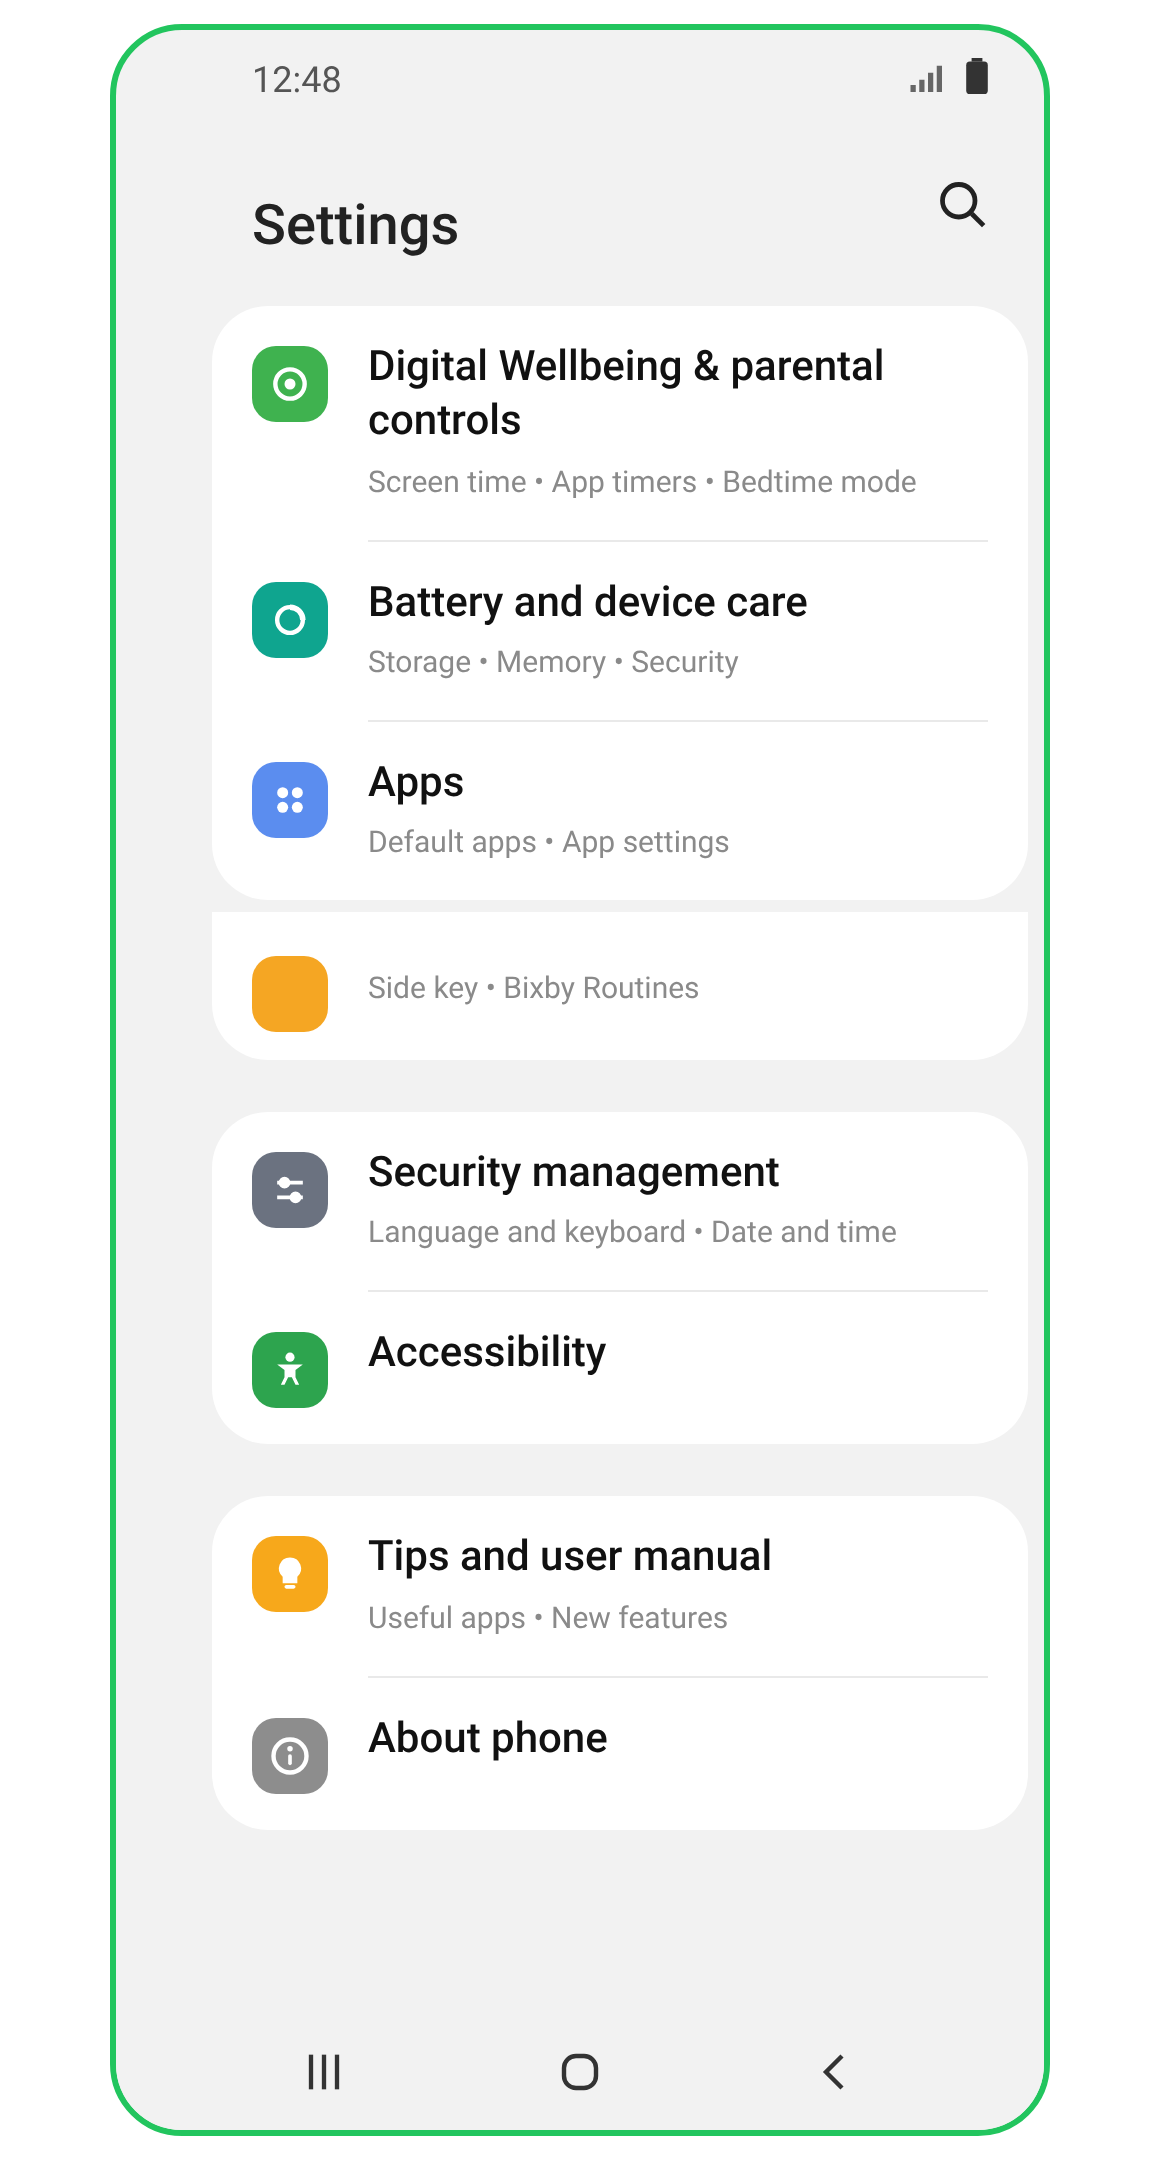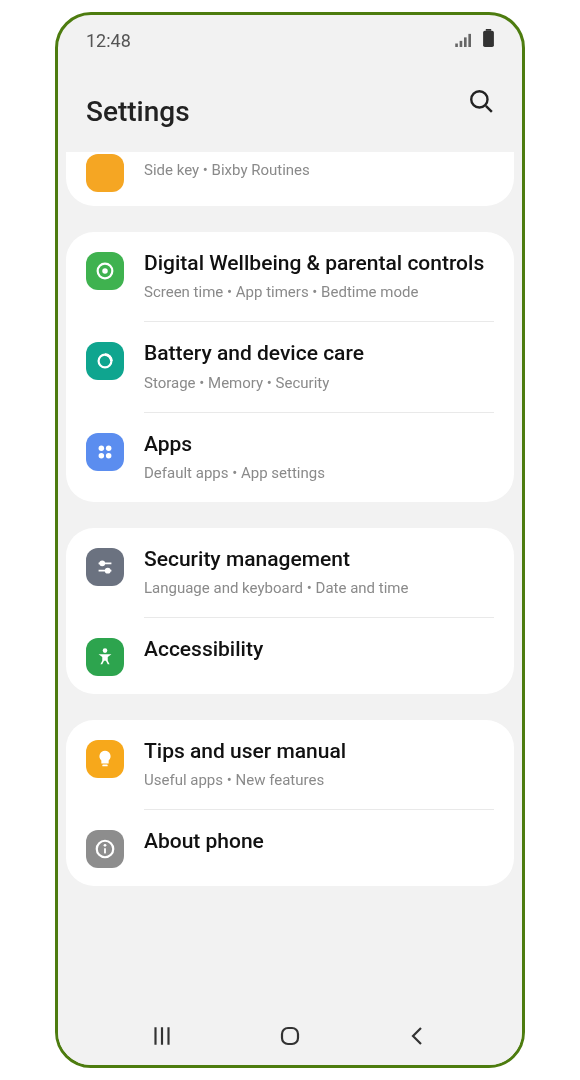--- a/index.html
+++ b/index.html
@@ -1,24 +1,25 @@
 <!DOCTYPE html>
 <html><head>
 <meta charset="utf-8">
 <style>
   * { margin: 0; padding: 0; box-sizing: border-box; font-family: -apple-system, BlinkMacSystemFont, 'Segoe UI', Roboto, sans-serif; }
   body { width: 580px; height: 1080px; background: #fff; position: relative; }
   .phone-frame {
     position: absolute;
     top: 12px; left: 55px;
     width: 470px; height: 1056px;
-    border: 3px solid #4d7c0f;
+    border: 3px solid #22c55e;
     border-radius: 36px;
     background: #f2f2f2;
     overflow: hidden;
+    padding-left: 40px;
   }
   .status-bar {
     display: flex; align-items: center; justify-content: space-between;
     padding: 14px 28px 8px 28px;
     font-size: 18px; color: #555;
   }
   .status-right { display: flex; align-items: center; gap: 10px; }
   .header {
     display: flex; align-items: center; justify-content: space-between;
     padding: 18px 28px 24px 28px;
@@ -130,29 +131,20 @@
     <div class="search-icon">
       <svg viewBox="0 0 24 24" fill="none" stroke="#222" stroke-width="2.2">
           <circle cx="10.5" cy="10.5" r="7.5"></circle>
           <line x1="16.5" y1="16.5" x2="22" y2="22"></line>
         </svg>
     </div>
   </div>
 
   <div class="scroll-area">
 
-    <div class="group partial-top">
-      <div class="row" style="padding-top:0;padding-bottom:14px;">
-        <div class="row-icon bg-orange"></div>
-        <div class="row-body">
-          <div class="row-sub" style="margin-top:8px;">Side key  •  Bixby Routines</div>
-        </div>
-      </div>
-    </div>
-
     <div class="group">
       <div class="row">
         <div class="row-icon bg-green1">
           <svg viewBox="0 0 24 24" fill="none" stroke="#fff" stroke-width="2.4">
               <circle cx="12" cy="12" r="8"></circle>
               <circle cx="12" cy="12" r="3" fill="#fff" stroke="none"></circle>
             </svg>
         </div>
         <div class="row-body">
           <div class="row-title">Digital Wellbeing &amp; parental controls</div>
@@ -178,20 +170,29 @@
           <svg viewBox="0 0 24 24" fill="#fff">
               <circle cx="8" cy="8" r="3"></circle>
               <circle cx="16" cy="8" r="3"></circle>
               <circle cx="8" cy="16" r="3"></circle>
               <circle cx="16" cy="16" r="3"></circle>
             </svg>
         </div>
         <div class="row-body">
           <div class="row-title">Apps</div>
           <div class="row-sub">Default apps  •  App settings</div>
+        </div>
+      </div>
+    </div>
+
+    <div class="group partial-top">
+      <div class="row" style="padding-top:0;padding-bottom:14px;">
+        <div class="row-icon bg-orange"></div>
+        <div class="row-body">
+          <div class="row-sub" style="margin-top:8px;">Side key  •  Bixby Routines</div>
         </div>
       </div>
     </div>
 
     <div class="group">
       <div class="row">
         <div class="row-icon bg-gray1">
           <svg viewBox="0 0 24 24" fill="none" stroke="#fff" stroke-width="2">
               <line x1="5" y1="8" x2="19" y2="8"></line>
               <line x1="5" y1="16" x2="19" y2="16"></line>

